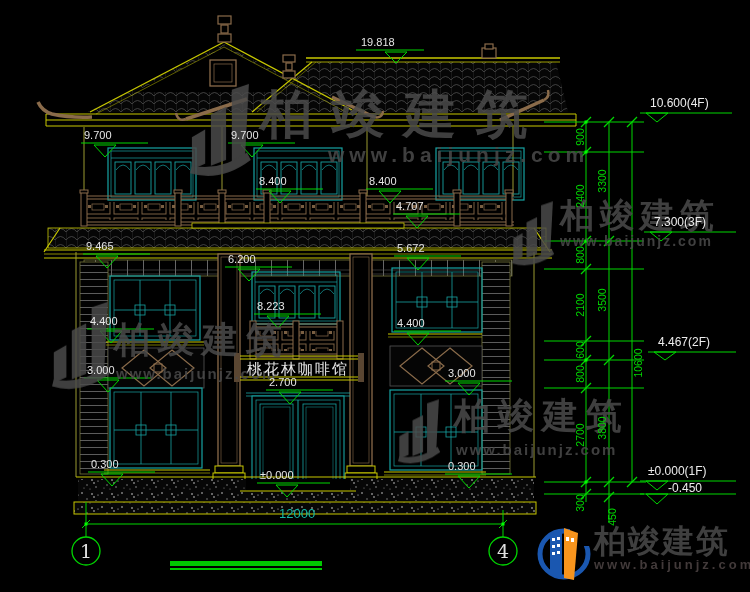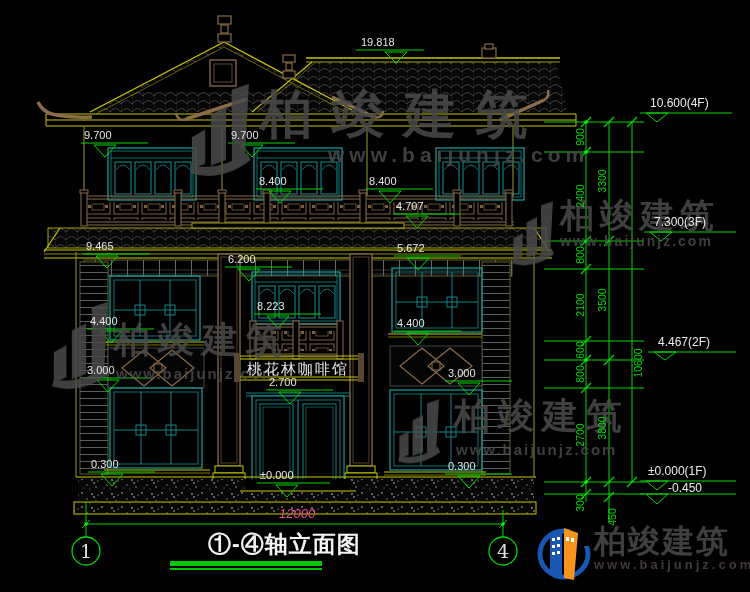--- a/index.html
+++ b/index.html
@@ -1,21 +1,21 @@
 <!DOCTYPE html>
 <html><head>
 <meta charset="utf-8">
 <style>
   html,body{margin:0;padding:0;background:#000;}
   .stage{position:relative;width:750px;height:592px;background:#000;overflow:hidden;
          font-family:"Liberation Sans",sans-serif;}
   .stage svg{position:absolute;left:0;top:0;}
   span[data-name]{position:absolute;white-space:nowrap;line-height:1;}
   .lbl{color:#e6e6e6;font-size:11px;}
-  .lbl-lg{color:#ec4899;font-size:13px;font-style:italic;}
+  .lbl-lg{color:#14b8a6;font-size:13px;}
   .lm{color:#ececec;font-size:12px;}
   .cd{color:#00d800;font-size:10.5px;transform:translate(-50%,-50%) rotate(-90deg);}
   .axis-num{color:#e0e0e0;font-size:19px;font-family:"DejaVu Serif",serif;transform:translate(-50%,-50%);}
   .title{color:#f2f2f2;font-size:23px;font-weight:bold;letter-spacing:1px;}
   .sign{color:#e8e8e8;font-size:15px;letter-spacing:2px;}
   .wm{color:#4b4b4b;font-weight:bold;opacity:.85;}
   .wm1b{font-size:52px;letter-spacing:20px;}
   .wm1u{font-size:21px;letter-spacing:5px;}
   .wm2b{font-size:36px;letter-spacing:8px;}
   .wm2u{font-size:15px;letter-spacing:2px;}
@@ -378,18 +378,17 @@
 <span class="cd" style="left:638px;top:363px" data-name="chain-dim-10600">10600</span>
 <span class="cd" style="left:580px;top:435px" data-name="chain-dim-2700">2700</span>
 <span class="cd" style="left:602px;top:428px" data-name="chain-dim-3800">3800</span>
 <span class="cd" style="left:580px;top:503px" data-name="chain-dim-300">300</span>
 <span class="cd" style="left:612px;top:517px" data-name="chain-dim-450">450</span>
 
 <span class="sign" style="left:247px;top:361px" data-name="shop-sign-text">桃花林咖啡馆</span>
 
 <span class="axis-num" style="left:86px;top:551px" data-name="axis-bubble-1">1</span>
 <span class="axis-num" style="left:503px;top:551px" data-name="axis-bubble-4">4</span>
-<span class="title" style="left:208px;top:533px" data-name="drawing-title">①-④轴立面图</span>
 
 <span class="logo-brand" style="left:594px;top:525px" data-name="logo-brand-text">柏竣建筑</span>
 <span class="logo-url" style="left:594px;top:558px" data-name="logo-url-text">www.baijunjz.com</span>
 
 </div>
 
 </body></html>

